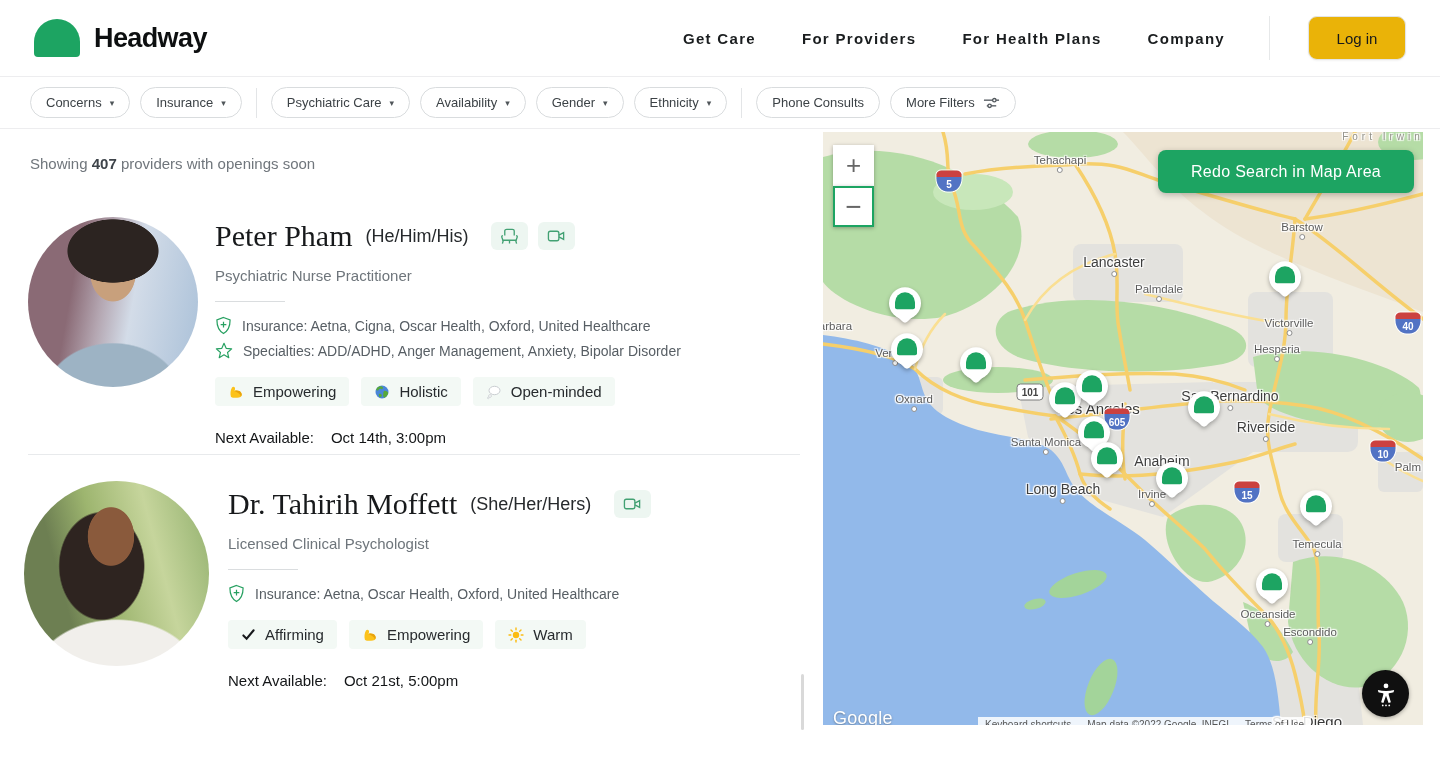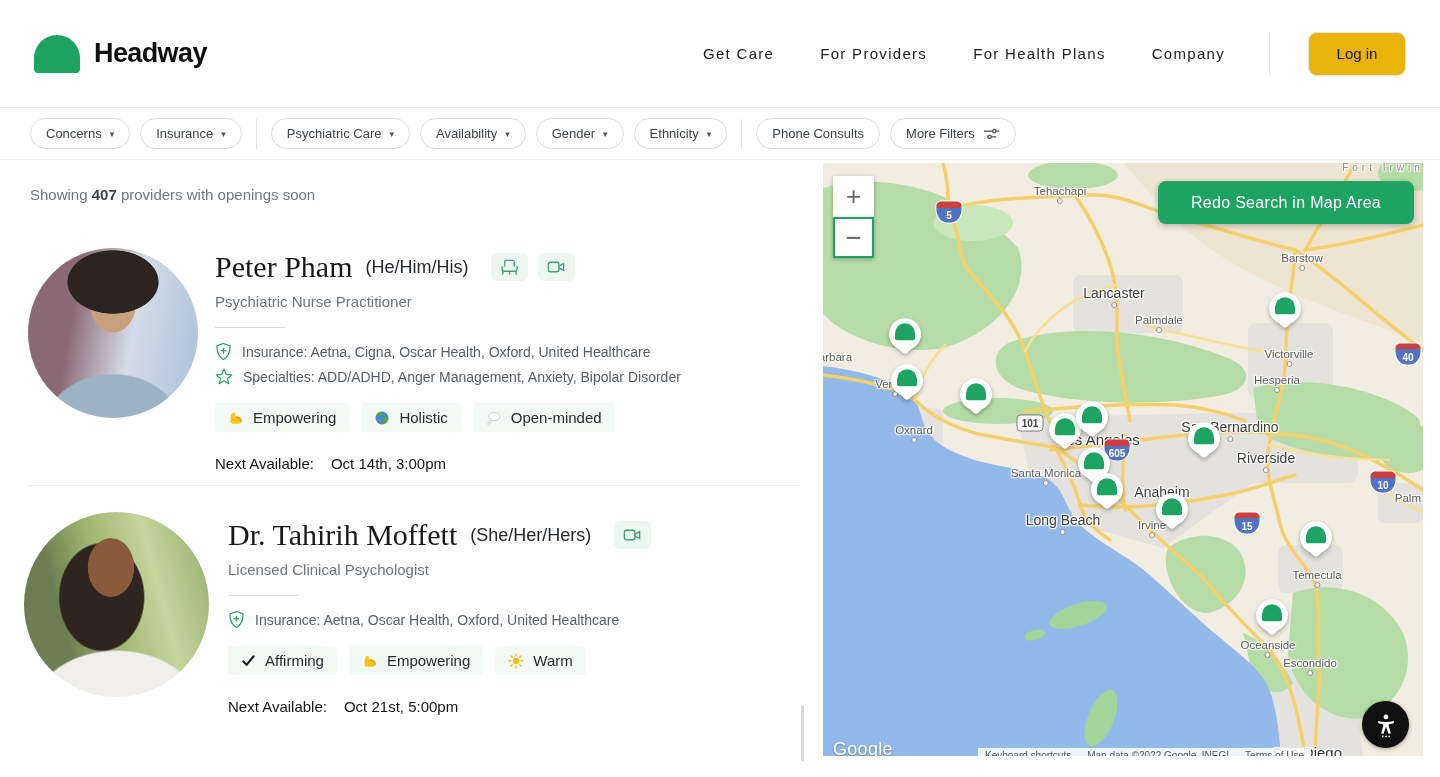--- a/index.html
+++ b/index.html
@@ -1,25 +1,25 @@
 <!DOCTYPE html>
 <html><head>
 <meta charset="utf-8">
 <style>
   * { margin:0; padding:0; box-sizing:border-box; }
   html,body { width:1440px; height:777px; background:#fff; overflow:hidden;
     font-family:"Liberation Sans", sans-serif; color:#17191c; }
 
   
-  .header{height:108px;display:flex;align-items:center;padding:0 34px;border-bottom:1px solid #ededef;}
+  .header{height:77px;display:flex;align-items:center;padding:0 34px;border-bottom:1px solid #ededef;}
   .brand{display:flex;align-items:center;}
   .logo-mark{width:46px;height:38px;background:#1DA462;border-radius:23px 23px 4px 4px;}
   .wordmark{font-size:27px;font-weight:800;letter-spacing:-.6px;color:#0d0f10;margin-left:14px;}
   .nav{margin-left:auto;display:flex;align-items:center;gap:46px;}
-  .nav .nav-item{font-size:15px;color:#1a1d1f;letter-spacing:1.3px;cursor:pointer;}
+  .nav .nav-item{font-size:15px;color:#1a1d1f;letter-spacing:1.3px;cursor:pointer;font-weight:bold;}
   .nav-divider{width:1px;height:44px;background:#e6e8e9;margin-left:44px;}
   .login{margin-left:38px;width:98px;height:44px;border:1px solid #e3e5e6;border-radius:9px;background:#eab308;
     display:flex;align-items:center;justify-content:center;font-size:15px;color:#17191c;
     box-shadow:0 1px 2px rgba(0,0,0,.05);cursor:pointer;}
 
   
   .filterbar{height:52px;display:flex;align-items:center;padding:0 30px;border-bottom:1px solid #ededef;gap:10px;}
   .pill{height:31px;border:1px solid #d9dcde;border-radius:17px;display:flex;align-items:center;gap:8px;
     padding:0 15px;font-size:13px;color:#3c4246;background:#fff;cursor:pointer;white-space:nowrap;}
   .caret{font-size:9px;color:#50565a;}
@@ -46,21 +46,21 @@
     radial-gradient(38px 48px at 47% 30%, #8a5a3c 60%, transparent 62%),
     radial-gradient(76px 96px at 42% 46%, #2e2420 0 55%, transparent 57%),
     radial-gradient(118px 86px at 50% 108%, #f1efeb 0 70%, transparent 72%),
     linear-gradient(75deg,#6d7f52 0 25%,#9db56f 45%,#c6d59c 70%,#8fae6b 100%);}
   .card-body{margin-left:17px;padding-top:2px;}
   .name-row{display:flex;align-items:center;gap:13px;}
   .name{font-family:"Liberation Serif","DejaVu Serif",serif;font-size:30px;color:#17191b;}
   .pronouns{font-size:18px;color:#26292c;}
   .chips{display:flex;gap:10px;margin-left:10px;}
   .chip{width:37px;height:28px;border-radius:6px;background:#edf6f1;display:flex;align-items:center;justify-content:center;}
-  .role{font-size:15px;color:#6e757b;margin-top:9px;}
+  .role{font-size:15px;color:#6e757b;margin-top:14px;}
   .mini-divider{width:70px;height:1px;background:#dadddf;margin:17px 0 14px;}
   .meta-row{display:flex;align-items:center;gap:10px;font-size:14px;color:#575e64;margin-top:7px;}
   .badges{display:flex;gap:12px;margin-top:17px;}
   .badge{height:29px;background:#f3f9f5;border-radius:4px;display:flex;align-items:center;gap:9px;
     padding:0 13px;font-size:15px;color:#272b2e;}
   .next{margin-top:23px;font-size:15px;color:#141618;display:flex;gap:17px;}
 
   
   .map{position:absolute;left:823px;top:3px;width:600px;height:593px;overflow:hidden;background:#f1ede1;}
   .terrain{position:absolute;left:0;top:0;}

